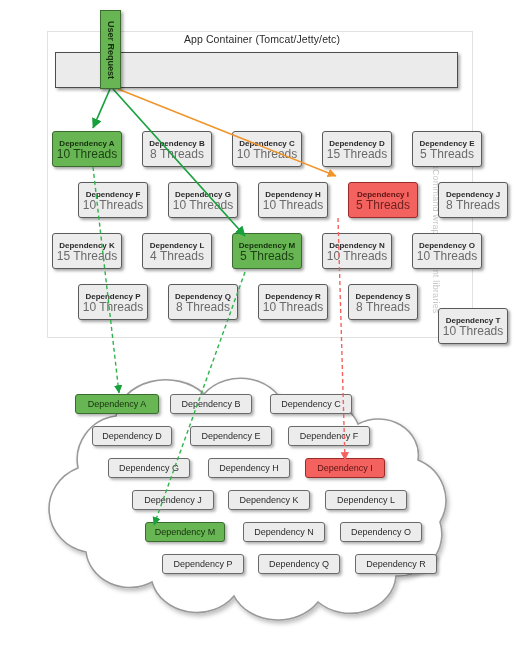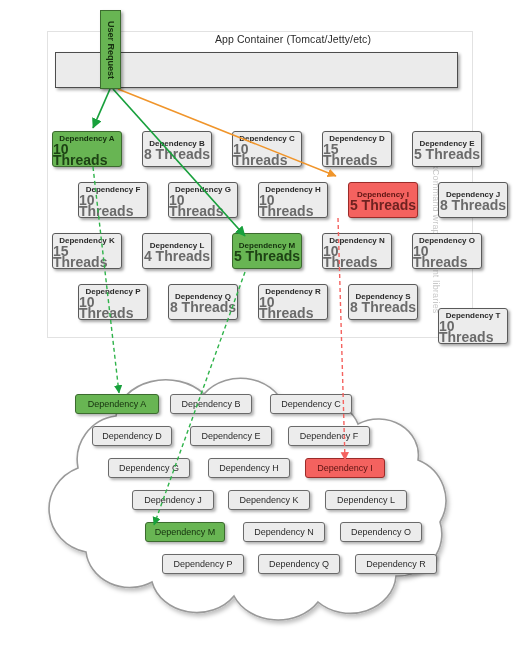--- a/index.html
+++ b/index.html
@@ -25,21 +25,20 @@
     border: 1px solid #e2e2e2;
   }
   .app-panel-title {
     position: absolute;
     left: 47px; top: 33px;
     width: 430px;
     text-align: center;
     font-size: 10.5px;
     color: #2b2b2b;
     letter-spacing: .1px;
-    margin-left: 31px;
   }
 
   
   .request-bar {
     position: absolute;
     left: 55px; top: 52px;
     width: 403px; height: 36px;
     background: #ebebeb;
     border: 1px solid #4d4d4d;
     box-shadow: 2px 2px 3px rgba(0,0,0,.33);
@@ -90,21 +89,21 @@
     flex-direction: column;
     align-items: center;
     justify-content: center;
     z-index: 4;
   }
   .dep-box .nm {
     font-size: 8px; font-weight: bold; color: #2a2a2a;
     line-height: 11px;
   }
   .dep-box .th {
-    font-size: 14px; color: #6a6a6a; line-height: 11px; font-weight: bold;
+    font-size: 12px; color: #6a6a6a; line-height: 11px;
   }
   .dep-box.green {
     background: #68b553;
     border-color: #3c6b2f;
   }
   .dep-box.green .nm { color: #14300d; }
   .dep-box.green .th { color: #1d4214; }
   .dep-box.red {
     background: #f4625f;
     border-color: #9b2b29;

